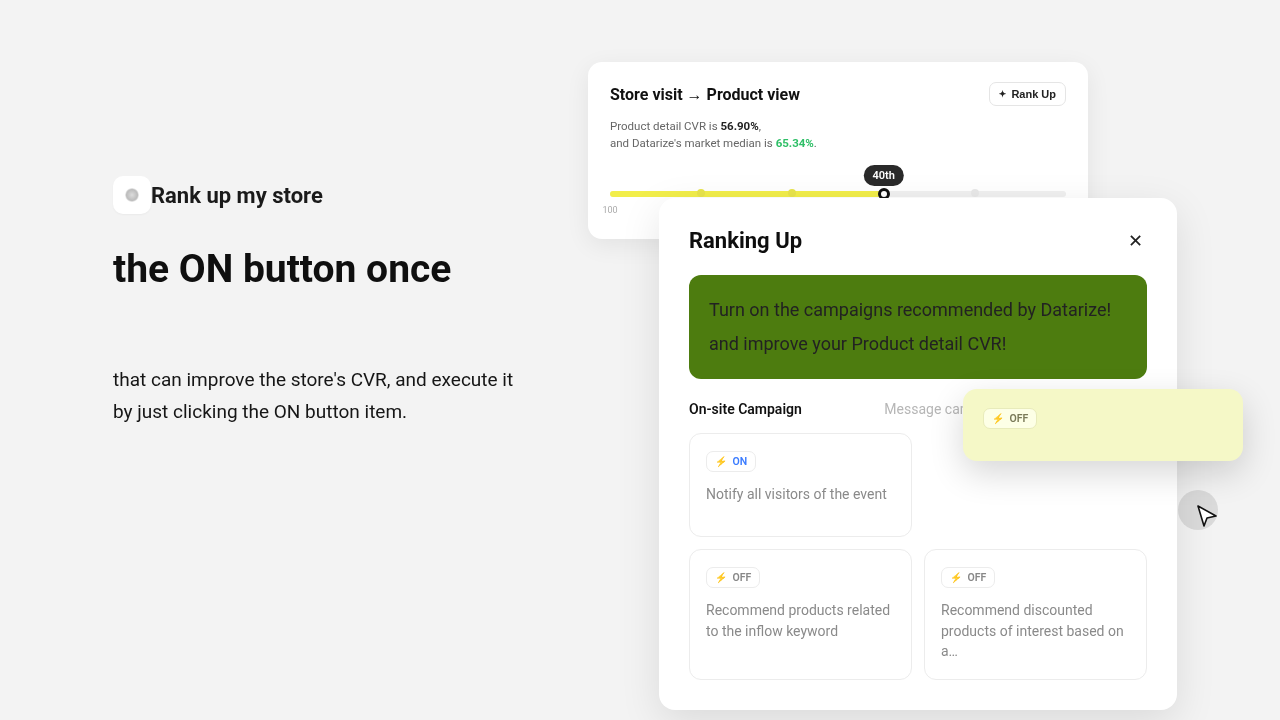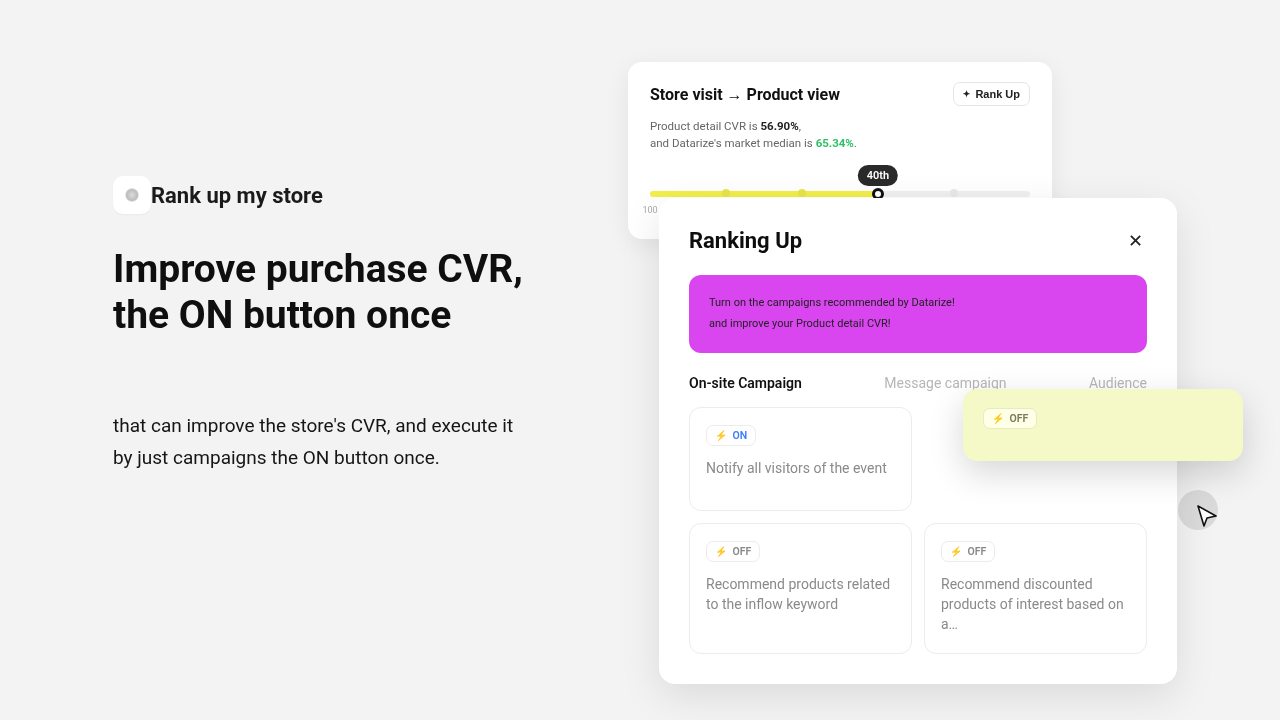--- a/index.html
+++ b/index.html
@@ -26,21 +26,21 @@
   }
   .brand-icon .dot {
     width:14px;height:14px;border-radius:50%;
     background: radial-gradient(circle at 50% 50%, #dcdcdc 0%, #bcbcbc 55%, #eeeeee 70%);
   }
   .brand-title { font-size:22px; font-weight:700; color:#1a1a1a; }
   .headline { font-size:39px; font-weight:700; line-height:1.18; color:#0f0f0f; margin-bottom: 72px;}
   .subcopy { font-size:19px; line-height:1.7; color:#161616; font-weight:450;}
   
   .card1 {
-    position:absolute; left:628px; top:62px; width:424px;
+    position:absolute; left:588px; top:62px; width:500px;
     background:#fff; border-radius:14px; padding:20px 22px 20px;
     box-shadow: 0 6px 24px rgba(0,0,0,.07);
   }
   .c1-head { display:flex; align-items:center; justify-content:space-between; margin-bottom:12px;}
   .c1-title { font-size:16px; font-weight:700; color:#111;}
   .rankup-btn {
     display:flex; align-items:center; gap:5px;
     font-size:11px; font-weight:600; color:#222;
     border:1px solid #e5e5e5; background:#fff;
     padding:5px 9px; border-radius:7px;
@@ -78,22 +78,22 @@
   
   .card2 {
     position:absolute; left:659px; top:198px; width:518px;
     background:#fff; border-radius:16px; padding:28px 30px 30px;
     box-shadow: 0 12px 40px rgba(0,0,0,.10);
   }
   .c2-head { display:flex; justify-content:space-between; align-items:center; margin-bottom:20px;}
   .c2-title { font-size:22px; font-weight:700; color:#0e0e0e;}
   .close-x { font-size:18px; color:#222; cursor:pointer; padding:4px;}
   .c2-banner {
-    background:#d946ef; border-radius:12px; padding:18px 20px;
-    font-size:11px; color:#222; line-height:1.9;
+    background:#4d7c0f; border-radius:12px; padding:18px 20px;
+    font-size:18px; color:#222; line-height:1.9;
     margin-bottom:22px;
   }
   .tabs { display:flex; gap:22px; font-size:14px; margin-bottom:16px;justify-content:space-between;}
   .tab { color:#b6b6b6; cursor:pointer;}
   .tab.active { color:#111; font-weight:600;}
   .grid { display:grid; grid-template-columns: 1fr 1fr; gap:12px;}
   .tile {
     border:1px solid #ececec; border-radius:12px; padding:16px 16px 18px;
     background:#fff; min-height:104px;
   }
@@ -131,26 +131,25 @@
 <body>
 
 <div class="left">
   <div class="brand-row">
     <div class="brand-icon">
         <div class="dot"></div>
       </div>
     <div class="brand-title">Rank up my store</div>
   </div>
   <div class="headline">
-    <div>Improve purchase CVR,</div>
     <div>the ON button once</div>
   </div>
   <div class="subcopy">
     <div>that can improve the store's CVR, and execute it</div>
-    <div>by just campaigns the ON button once.</div>
+    <div>by just clicking the ON button item.</div>
   </div>
 </div>
 
 <div class="card1">
   <div class="c1-head">
     <div class="c1-title">Store visit → Product view</div>
     <button class="rankup-btn">
       <span class="spark">✦</span>
       <span>Rank Up</span>
     </button>

